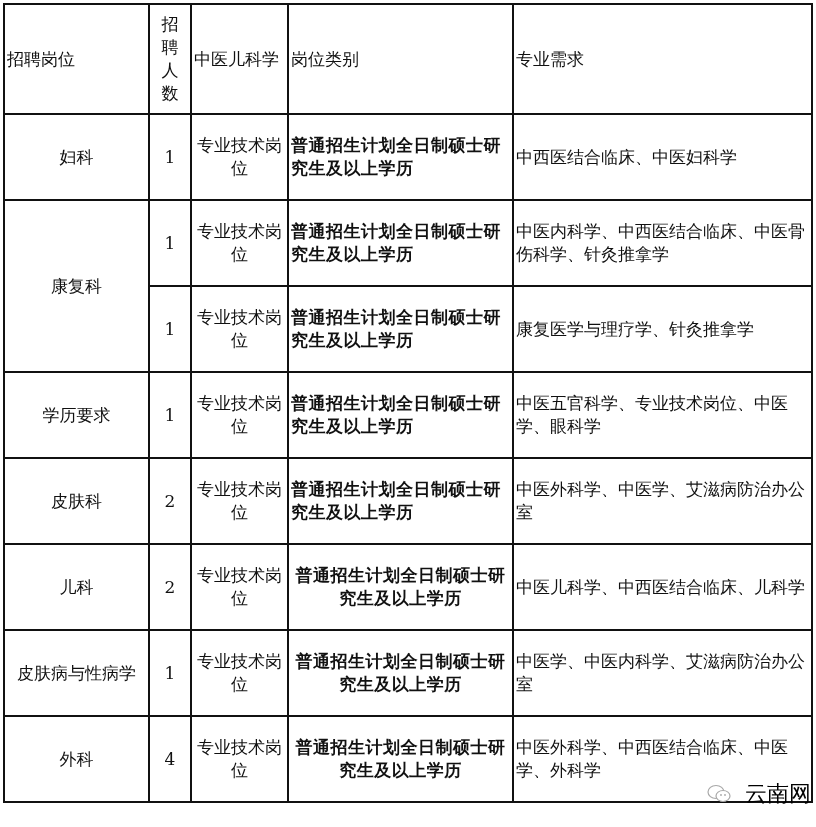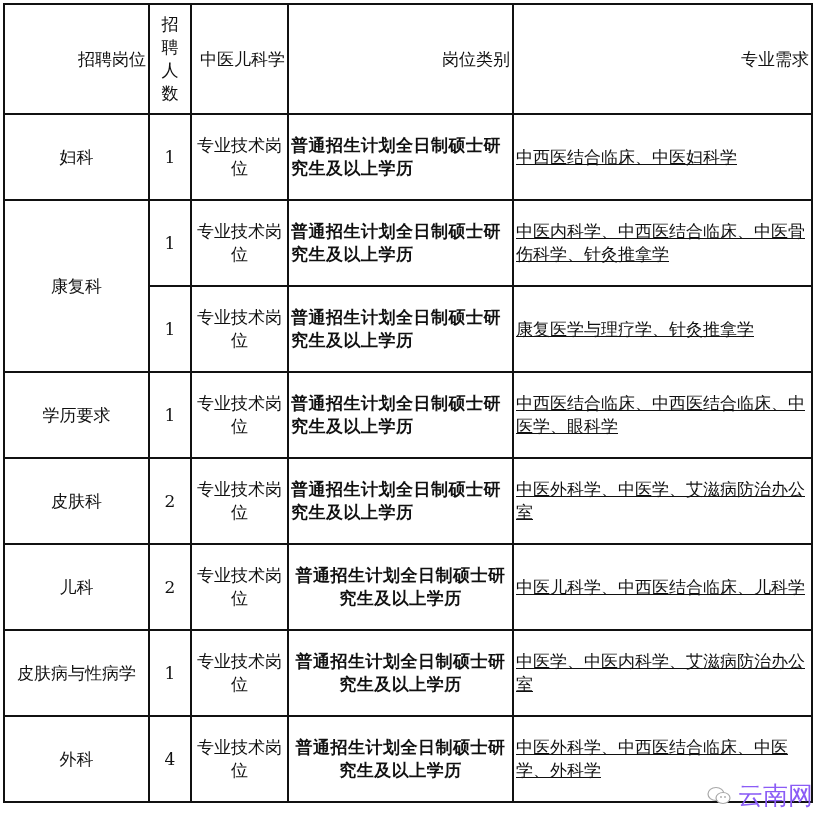--- a/index.html
+++ b/index.html
@@ -14,32 +14,32 @@
       border: 2px solid #111;
       font-size: 17px; line-height: 23px;
       padding: 0 2px;
       vertical-align: middle;
     }
     col.c1 { width: 145px; }
     col.c2 { width: 42px; }
     col.c3 { width: 97px; }
     col.c4 { width: 225px; }
     col.c5 { width: 299px; }
-    tr.head td { height: 108px; text-align: right; }
+    tr.head td { height: 108px; text-align: left; }
     tr.body td { height: 84px; }
     .center { text-align: center; }
     .num { font-family: "DejaVu Serif", "Liberation Serif", serif; font-size: 17px; }
     .vert { display: block; width: 1em; margin: 0 auto; line-height: 23px; word-break: break-all; }
     .edu { text-align: left; letter-spacing: 0.5px; font-weight: bold; }
     .edu.centered { text-align: center; }
-    .major { text-align: left; padding-left: 4px; text-decoration: underline; }
+    .major { text-align: left; padding-left: 4px; }
     .watermark {
       position: absolute; left: 706px; top: 779px;
-      display: flex; align-items: center; gap: 6px;
-      color: #8b5cf6; font-size: 25px;
+      display: flex; align-items: center; gap: 13px;
+      color: #000000; font-size: 22px;
     }
     .wm-icon { width: 26px; height: 20px; }
   </style>
 </head>
 <body>
 
 <table class="recruit">
   <colgroup>
       <col class="c1">
       <col class="c2">
@@ -75,21 +75,21 @@
     <td class="center num">1</td>
     <td class="center">专业技术岗位</td>
     <td class="edu">普通招生计划全日制硕士研究生及以上学历</td>
     <td class="major">康复医学与理疗学、针灸推拿学</td>
   </tr>
   <tr class="body">
     <td class="center">学历要求</td>
     <td class="center num">1</td>
     <td class="center">专业技术岗位</td>
     <td class="edu">普通招生计划全日制硕士研究生及以上学历</td>
-    <td class="major">中西医结合临床、中西医结合临床、中医学、眼科学</td>
+    <td class="major">中医五官科学、专业技术岗位、中医学、眼科学</td>
   </tr>
   <tr class="body">
     <td class="center">皮肤科</td>
     <td class="center num">2</td>
     <td class="center">专业技术岗位</td>
     <td class="edu">普通招生计划全日制硕士研究生及以上学历</td>
     <td class="major">中医外科学、中医学、艾滋病防治办公室</td>
   </tr>
   <tr class="body">
     <td class="center">儿科</td>

